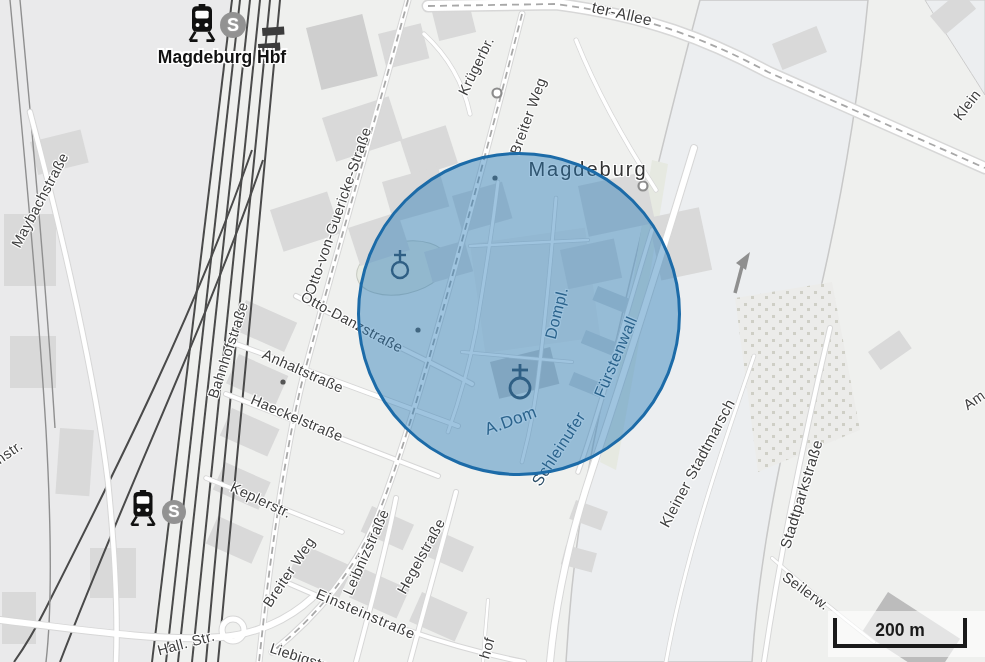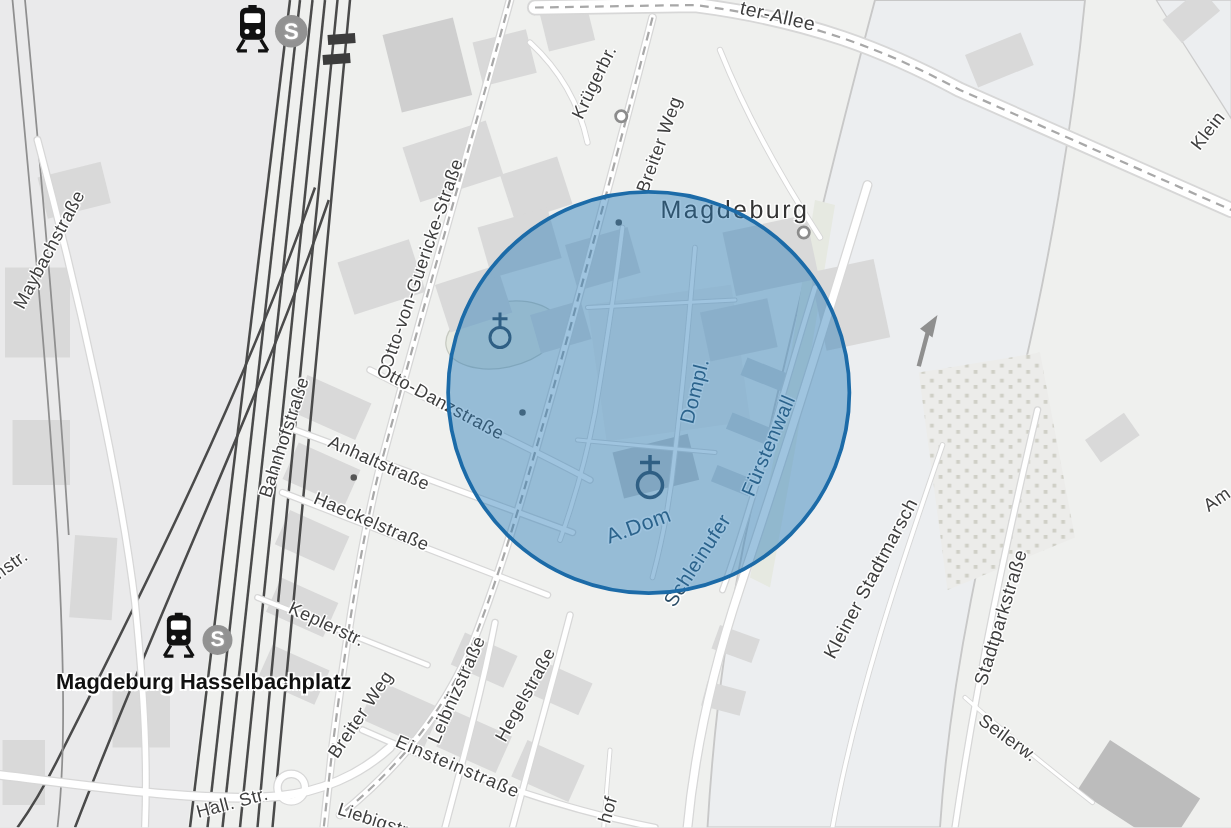--- a/index.html
+++ b/index.html
@@ -257,26 +257,31 @@
 
   <svg class="station" style="left:188px;top:4px" width="28" height="40" viewBox="0 0 24 36">
     <rect x="9" y="0" width="6" height="4" fill="#111"></rect>
     <rect x="3" y="2" width="18" height="23" rx="4" fill="#111"></rect>
     <rect x="6" y="6" width="12" height="7" rx="1.5" fill="#fff"></rect>
     <circle cx="8" cy="19" r="1.8" fill="#fff"></circle>
     <circle cx="16" cy="19" r="1.8" fill="#fff"></circle>
     <path d="M6,25 L1,33 M18,25 L23,33 M1,33 L8,33 M16,33 L23,33" stroke="#111" stroke-width="2.4" fill="none"></path>
   </svg>
   <div class="sbadge" style="left:220px;top:12px;width:26px;height:26px;font-size:18px">S</div>
+  <div class="station-label" style="left:222px;top:57px">Magdeburg Hbf</div>
 
   <svg class="station" style="left:130px;top:490px" width="26" height="38" viewBox="0 0 24 36">
     <rect x="9" y="0" width="6" height="4" fill="#111"></rect>
     <rect x="3" y="2" width="18" height="23" rx="4" fill="#111"></rect>
     <rect x="6" y="6" width="12" height="7" rx="1.5" fill="#fff"></rect>
     <circle cx="8" cy="19" r="1.8" fill="#fff"></circle>
     <circle cx="16" cy="19" r="1.8" fill="#fff"></circle>
     <path d="M6,25 L1,33 M18,25 L23,33 M1,33 L8,33 M16,33 L23,33" stroke="#111" stroke-width="2.4" fill="none"></path>
   </svg>
   <div class="sbadge" style="left:162px;top:500px;width:24px;height:24px;font-size:17px">S</div>
-  <div class="station-label" style="left:163px;top:546px">Magdeburg Hasselbachplatz</div>
-
+
+  <div id="scalebar">
+    <div class="bracket">
+      <span>200 m</span>
+    </div>
+  </div>
 
 </div>
 
 </body></html>

